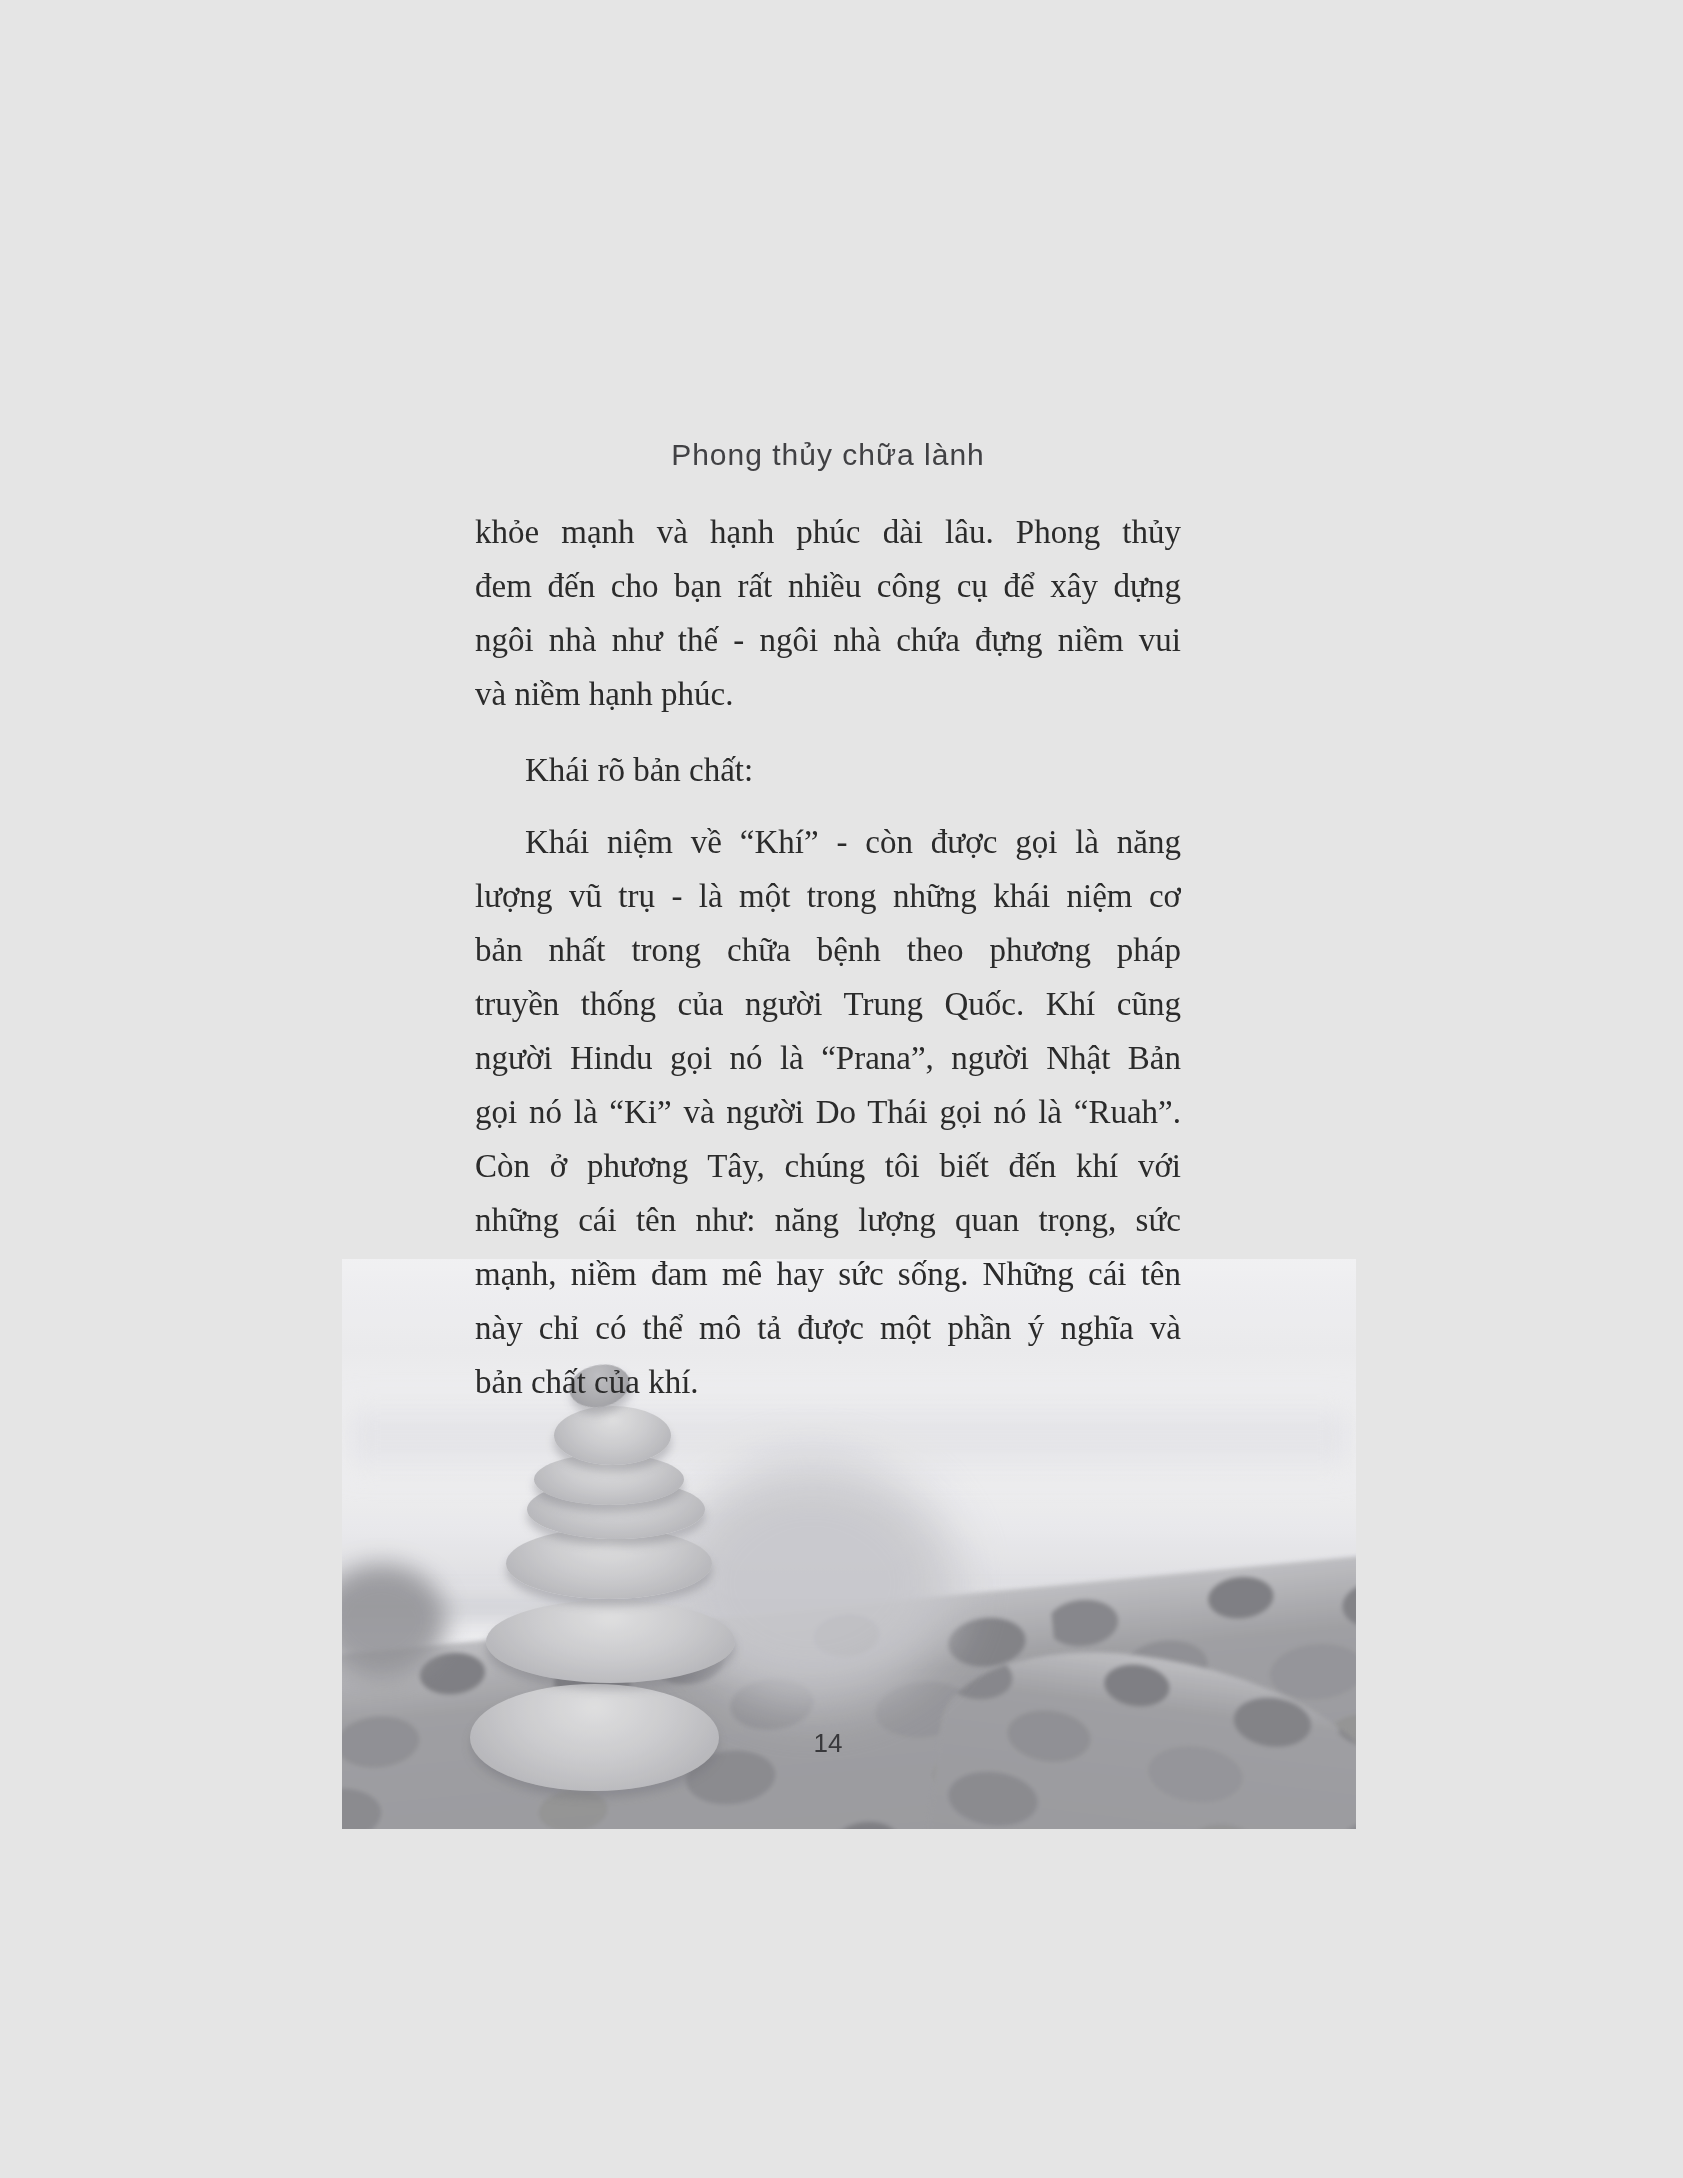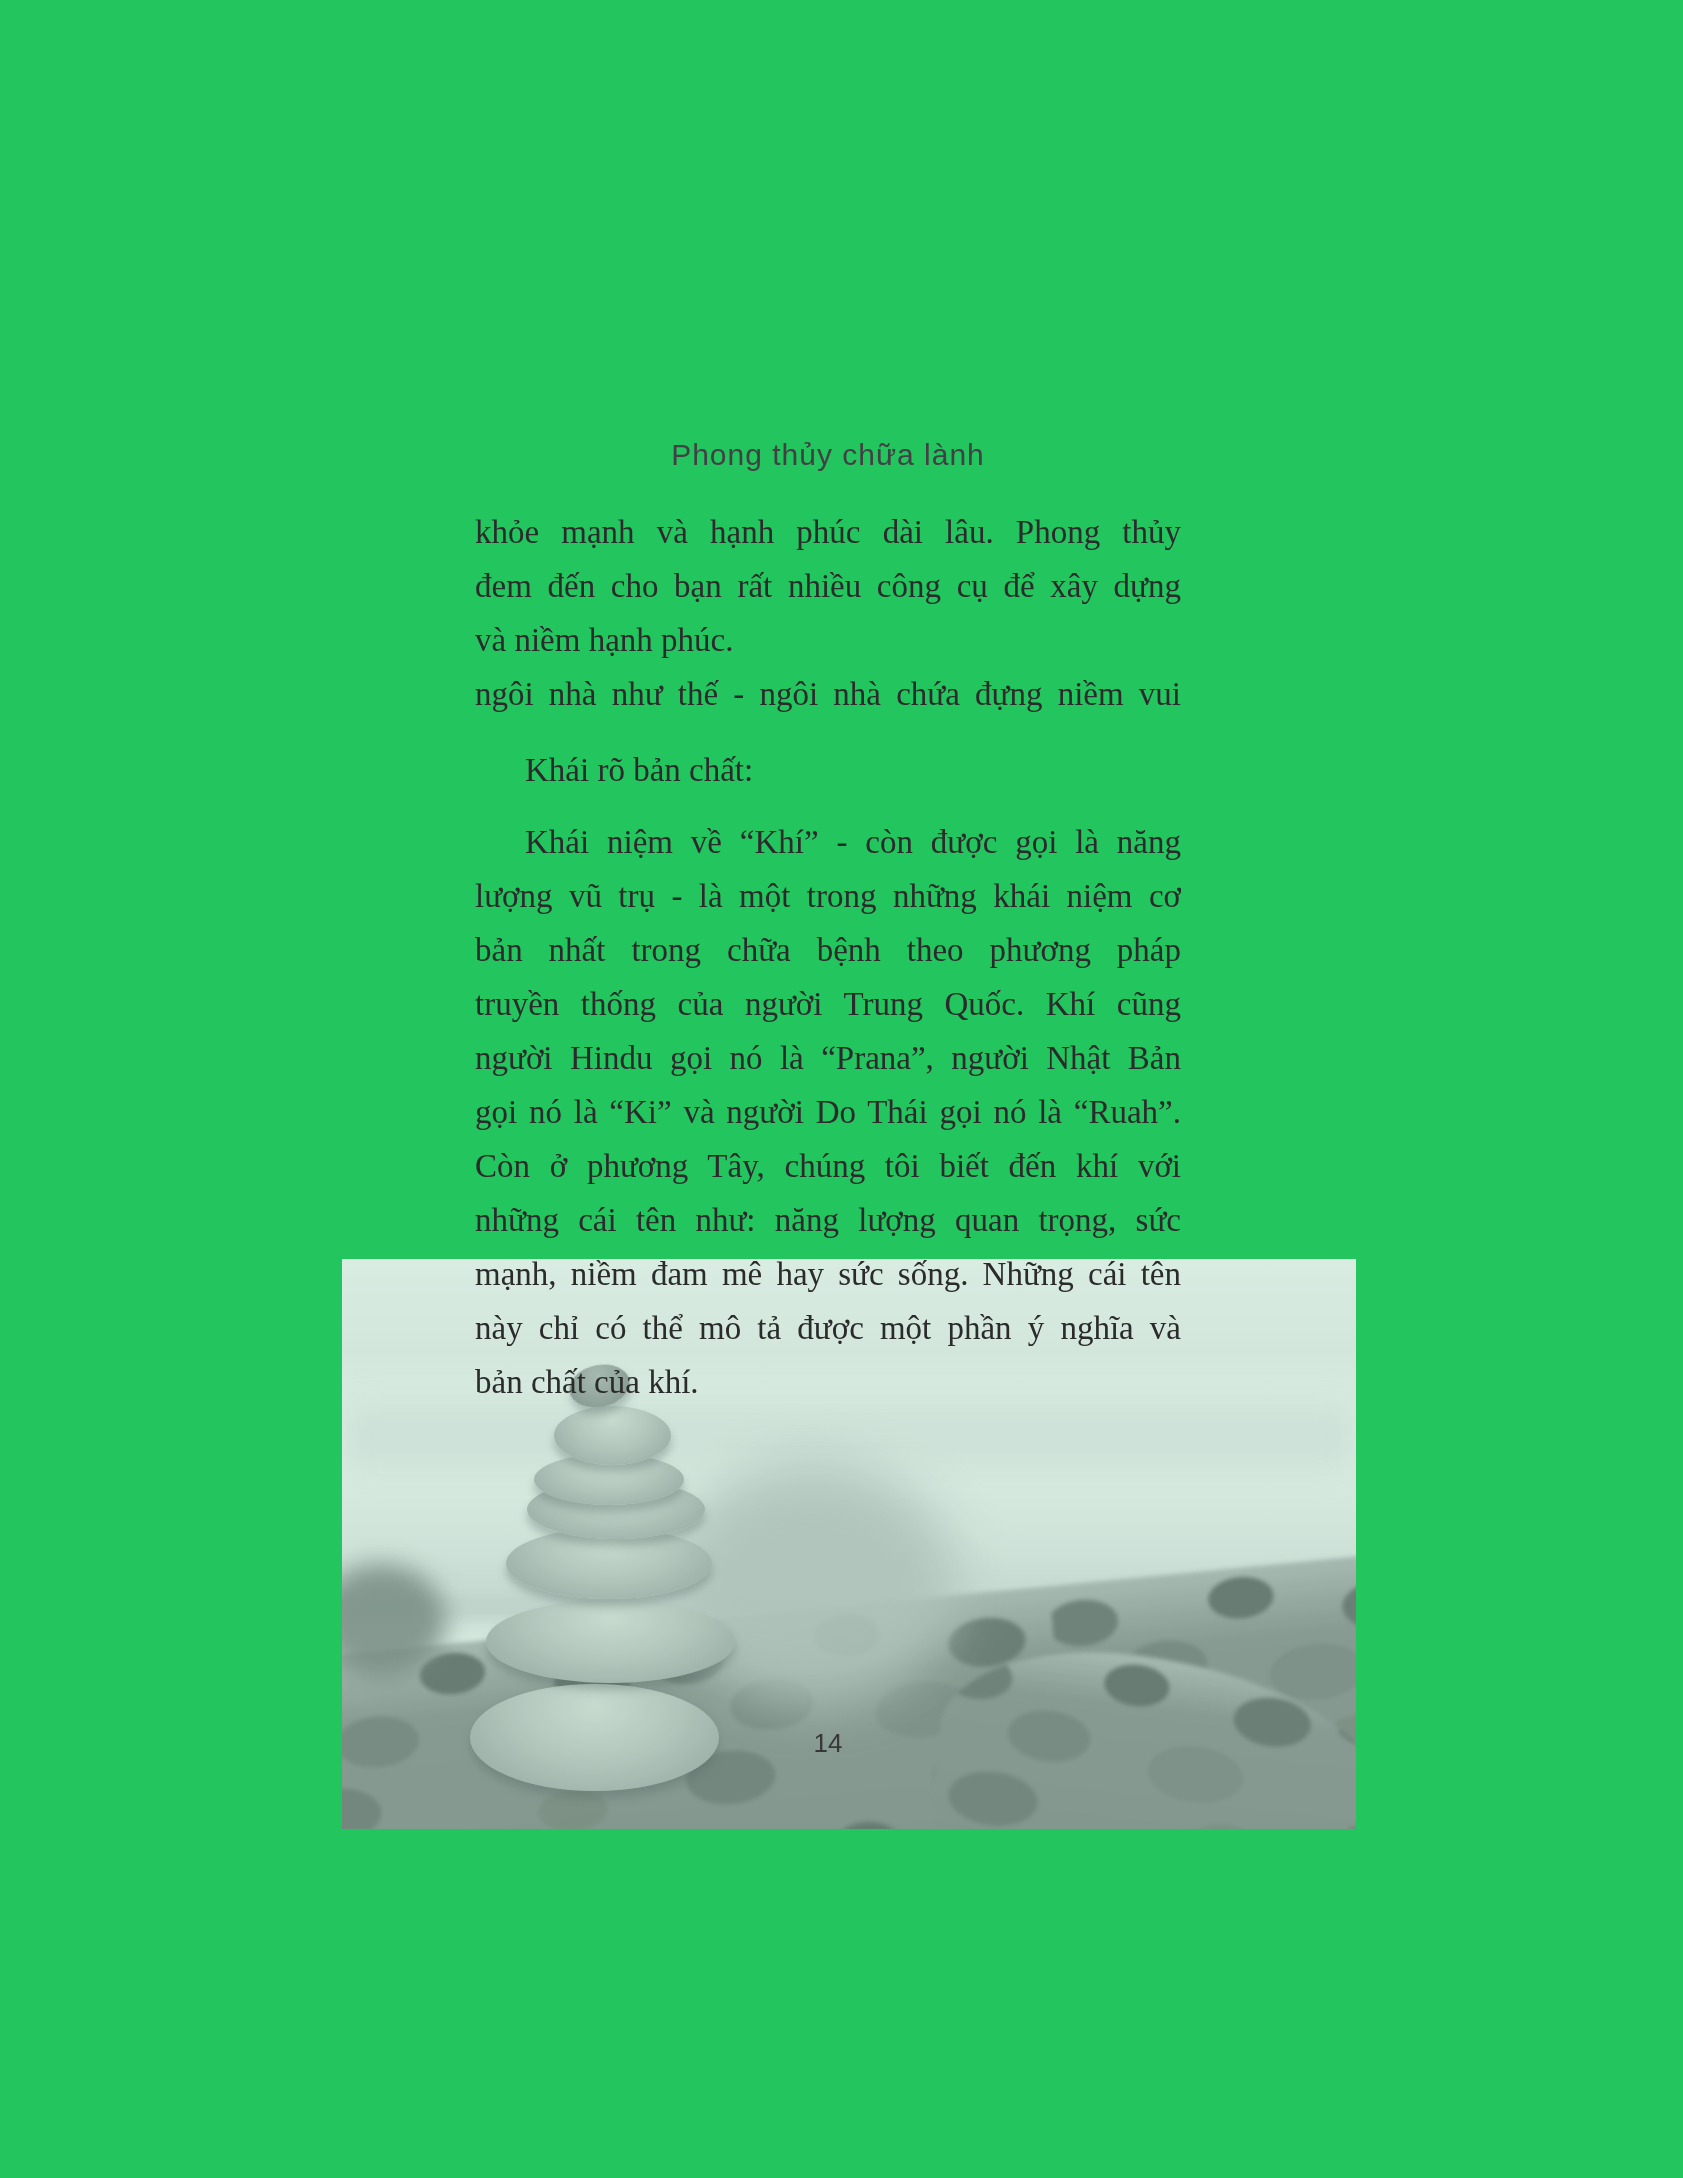--- a/index.html
+++ b/index.html
@@ -1,19 +1,19 @@
 <!DOCTYPE html>
 <html><head>
 <meta charset="utf-8">
 <style>
   html,body{margin:0;padding:0;background:#ffffff;}
   .page{
     position:relative;
     width:1683px;height:2178px;
-    background:#22c55e;
+    background:#e5e5e5;
     overflow:hidden;
     font-family:"Liberation Serif","DejaVu Serif",serif;
   }
 
   
   .running-head{
     position:absolute;left:475px;top:434px;width:706px;
     text-align:center;
     font-family:"Liberation Sans","DejaVu Sans",sans-serif;
     font-size:30px;line-height:42px;letter-spacing:1px;
@@ -112,22 +112,22 @@
       <div class="stone" style="left:192px;top:195px;width:150px;height:51px;"></div>
       <div class="stone" style="left:212px;top:147px;width:117px;height:59px;"></div>
       <div class="stone dark" style="left:227px;top:106px;width:61px;height:42px;transform:rotate(-12deg);"></div>
     </div>
   </div>
 
   <div class="textcol">
     <div class="para para1">
         <div class="tline">khỏe mạnh và hạnh phúc dài lâu. Phong thủy</div>
         <div class="tline">đem đến cho bạn rất nhiều công cụ để xây dựng</div>
+        <div class="tline">ngôi nhà như thế - ngôi nhà chứa đựng niềm vui</div>
         <div class="tline tlast">và niềm hạnh phúc.</div>
-        <div class="tline">ngôi nhà như thế - ngôi nhà chứa đựng niềm vui</div>
       </div>
     <div class="subhead">Khái rõ bản chất:</div>
     <div class="para para2">
         <div class="tline tindent">Khái niệm về “Khí” - còn được gọi là năng</div>
         <div class="tline">lượng vũ trụ - là một trong những khái niệm cơ</div>
         <div class="tline">bản nhất trong chữa bệnh theo phương pháp</div>
         <div class="tline">truyền thống của người Trung Quốc. Khí cũng</div>
         <div class="tline">người Hindu gọi nó là “Prana”, người Nhật Bản</div>
         <div class="tline">gọi nó là “Ki” và người Do Thái gọi nó là “Ruah”.</div>
         <div class="tline">Còn ở phương Tây, chúng tôi biết đến khí với</div>

